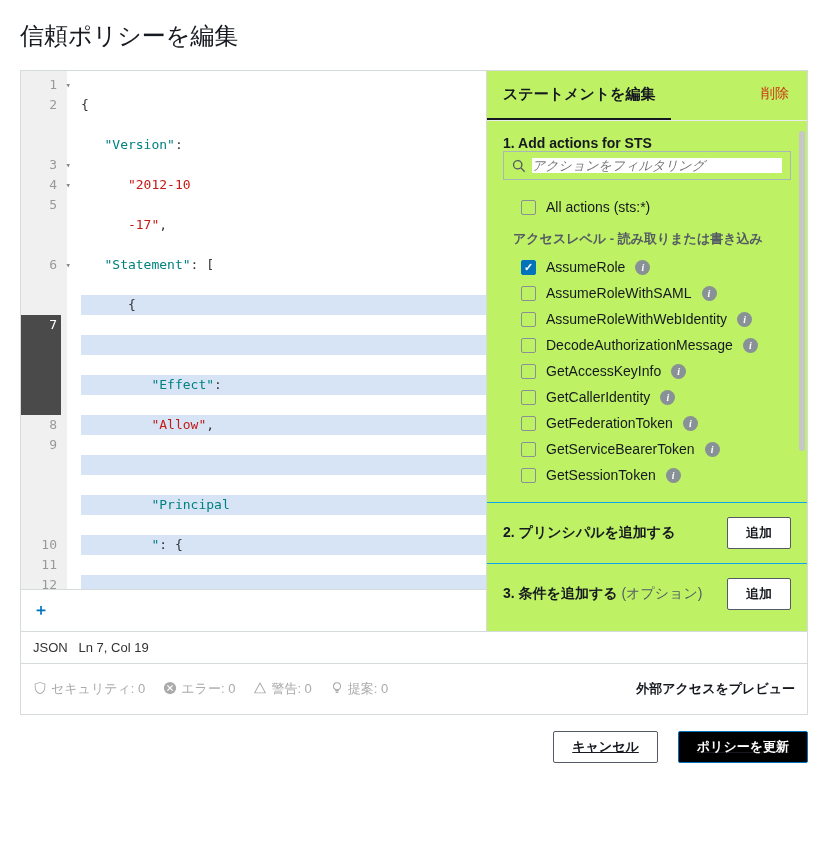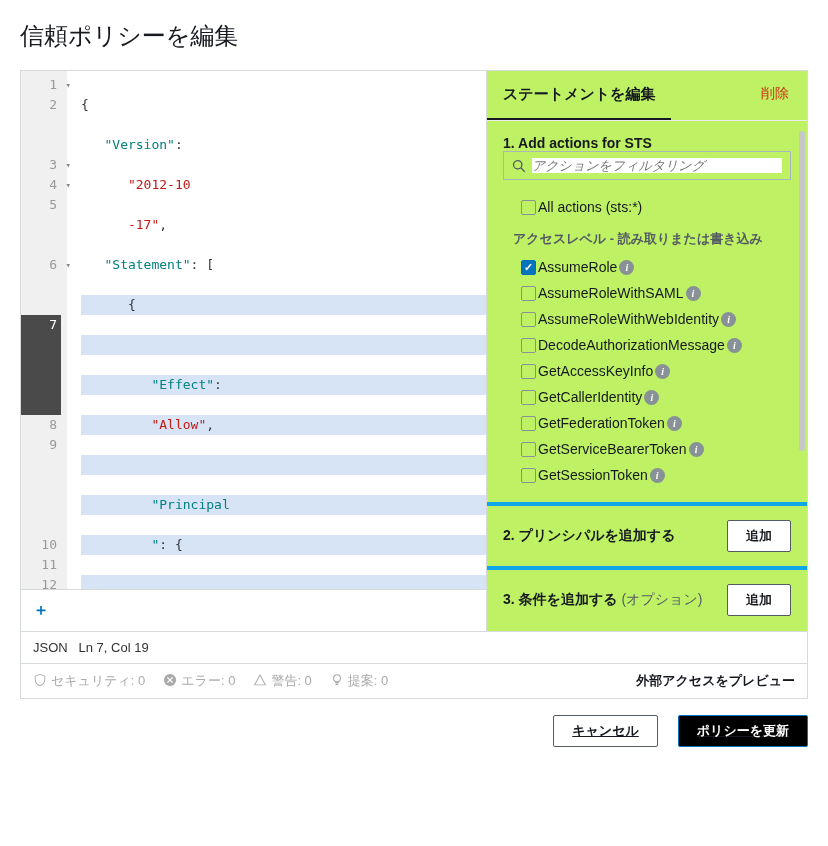--- a/index.html
+++ b/index.html
@@ -24,33 +24,33 @@
 .add-stmt-btn { color: #0073bb; font-weight: 700; background: none; border: none; cursor: pointer; font-size: 14px; display: flex; align-items: center; gap: 6px; }
 .plus-icon { font-size: 16px; font-weight: 700; }
 .tab-row { display: flex; border-bottom: 1px solid #eaeded; }
 .tab { padding: 14px 16px; font-weight: 700; font-size: 15px; border-bottom: 2px solid #16191f; }
 .delete-link { margin-left: auto; padding: 14px 18px; color: #d13212; cursor: pointer; font-size: 14px; }
 .panel { padding: 14px 16px; overflow-y: auto; }
 .sec-h { font-weight: 700; }
 .filter-box { display: flex; align-items: center; border: 1px solid #aab7b8; padding: 6px 8px; margin-bottom: 14px; }
 .filter-box svg { width: 14px; height: 14px; margin-right: 6px; fill: #545b64; }
 .filter-box input { border: none; outline: none; flex: 1; font-style: italic; color: #687078; font-size: 13px; }
-.chk-row { display: flex; align-items: center; gap: 2px; padding: 5px 18px; font-size: 14px; }
+.chk-row { display: flex; align-items: center; gap: 10px; padding: 5px 18px; font-size: 14px; }
 .chk { width: 15px; height: 15px; border: 1px solid #879196; border-radius: 2px; display: inline-flex; align-items: center; justify-content: center; flex-shrink: 0; }
 .chk.checked { background: #0073bb; border-color: #0073bb; }
 .chk.checked::after { content: "✓"; color: #fff; font-size: 11px; font-weight: 700; }
 .info-icon { width: 15px; height: 15px; border-radius: 50%; background: #879196; color: #fff; display: inline-flex; align-items: center; justify-content: center; font-size: 10px; font-weight: 700; font-family: Georgia, serif; font-style: italic; flex-shrink: 0; }
 .access-lvl { color: #545b64; font-size: 13px; font-weight: 700; margin: 10px 10px 6px; }
-.sec-row { display: flex; align-items: center; justify-content: space-between; border-top: 4px solid #0ea5e9; padding: 14px 16px; }
+.sec-row { display: flex; align-items: center; justify-content: space-between; border-top: 1px solid #0ea5e9; padding: 14px 16px; }
 .sec-row .lbl { font-weight: 700; }
 .sec-row .opt { font-weight: 400; color: #545b64; }
 .btn { border: 1px solid #545b64; background: #fff; color: #16191f; font-weight: 700; padding: 6px 18px; border-radius: 2px; cursor: pointer; font-size: 13px; }
 .btn.primary { background: #000000; border-color: #0073bb; color: #fff; }
 .status-row { border-top: 1px solid #d5dbdb; padding: 8px 12px; font-size: 13px; color: #333; }
-.issues-row { border-top: 1px solid #d5dbdb; padding: 8px 12px; display: flex; align-items: center; gap: 18px; color: #aaa; font-size: 13px; }
+.issues-row { border-top: 1px solid #d5dbdb; padding: 16px 12px; display: flex; align-items: center; gap: 18px; color: #aaa; font-size: 13px; }
 .issues-row .spacer { flex: 1; }
 .issues-row .preview { color: #16191f; font-weight:700; }
 .ico { width: 14px; height: 14px; display: inline-block; vertical-align: -2px; margin-right: 4px; }
 .footer { display: flex; justify-content: flex-end; gap: 20px; margin-top: 16px; text-decoration: underline; }
 .right-scroll { position: absolute; right: 2px; top: 60px; width: 6px; height: 320px; background: #c7c7c7; border-radius: 3px; }
 </style>
 </head>
 <body>
 
 <h1 class="page-title">信頼ポリシーを編集</h1>

